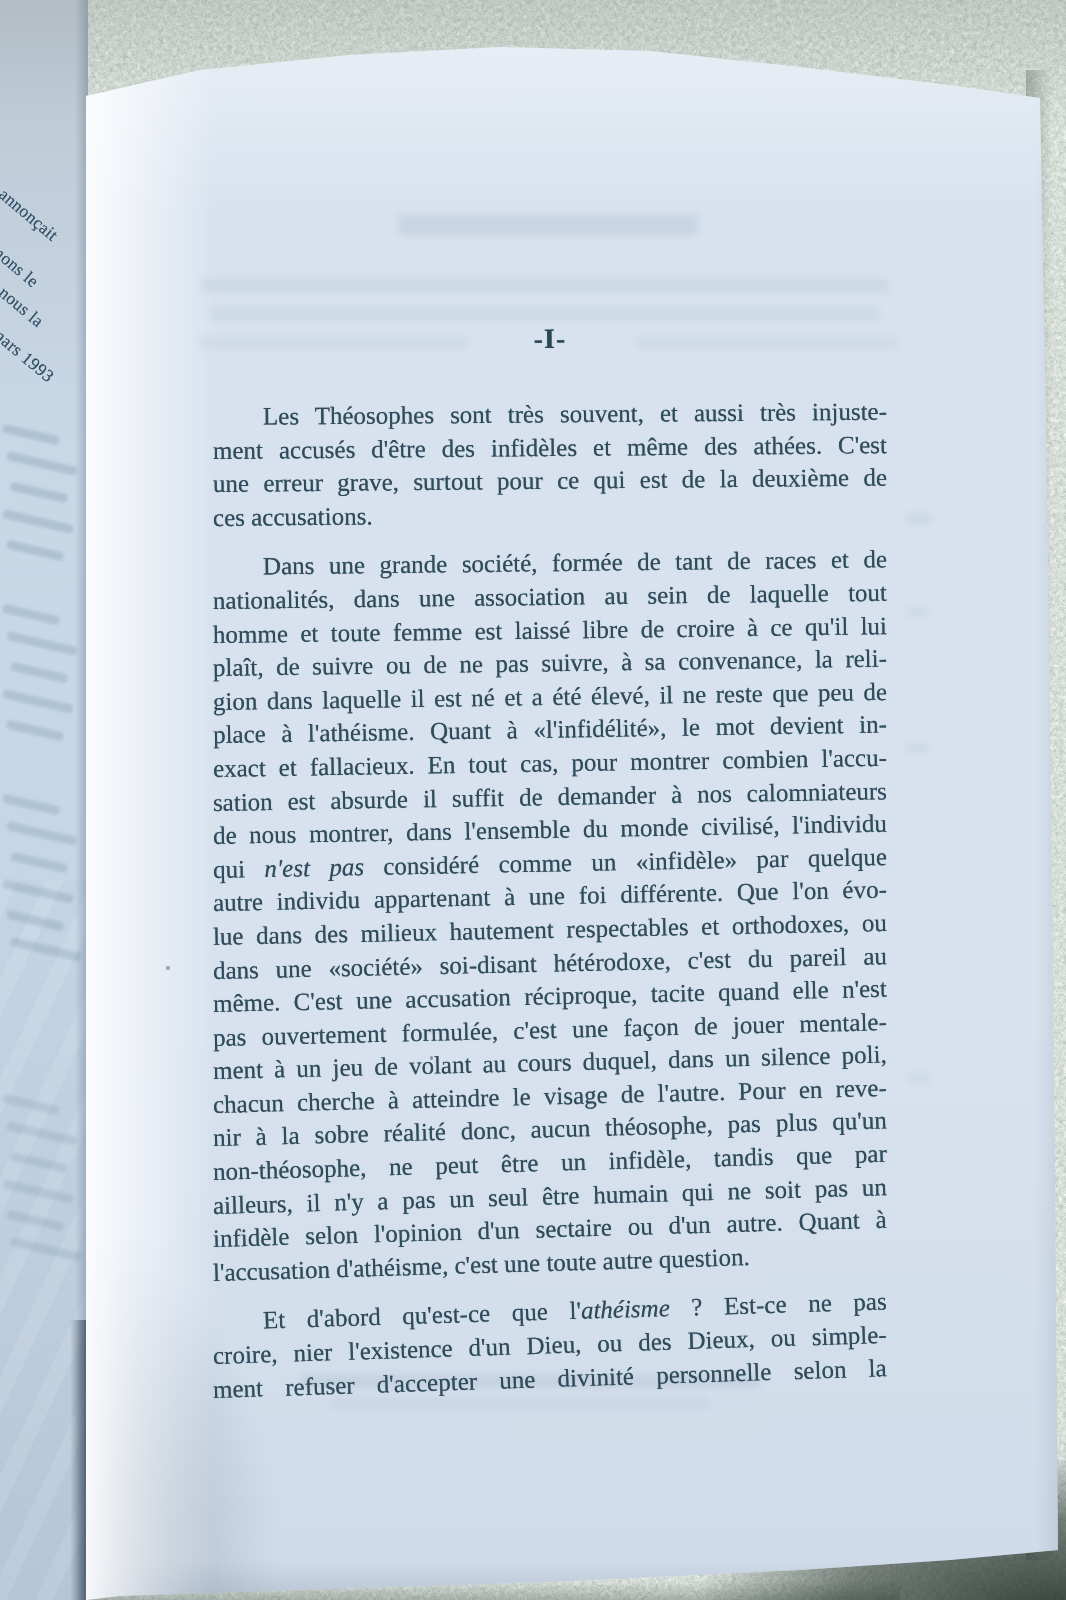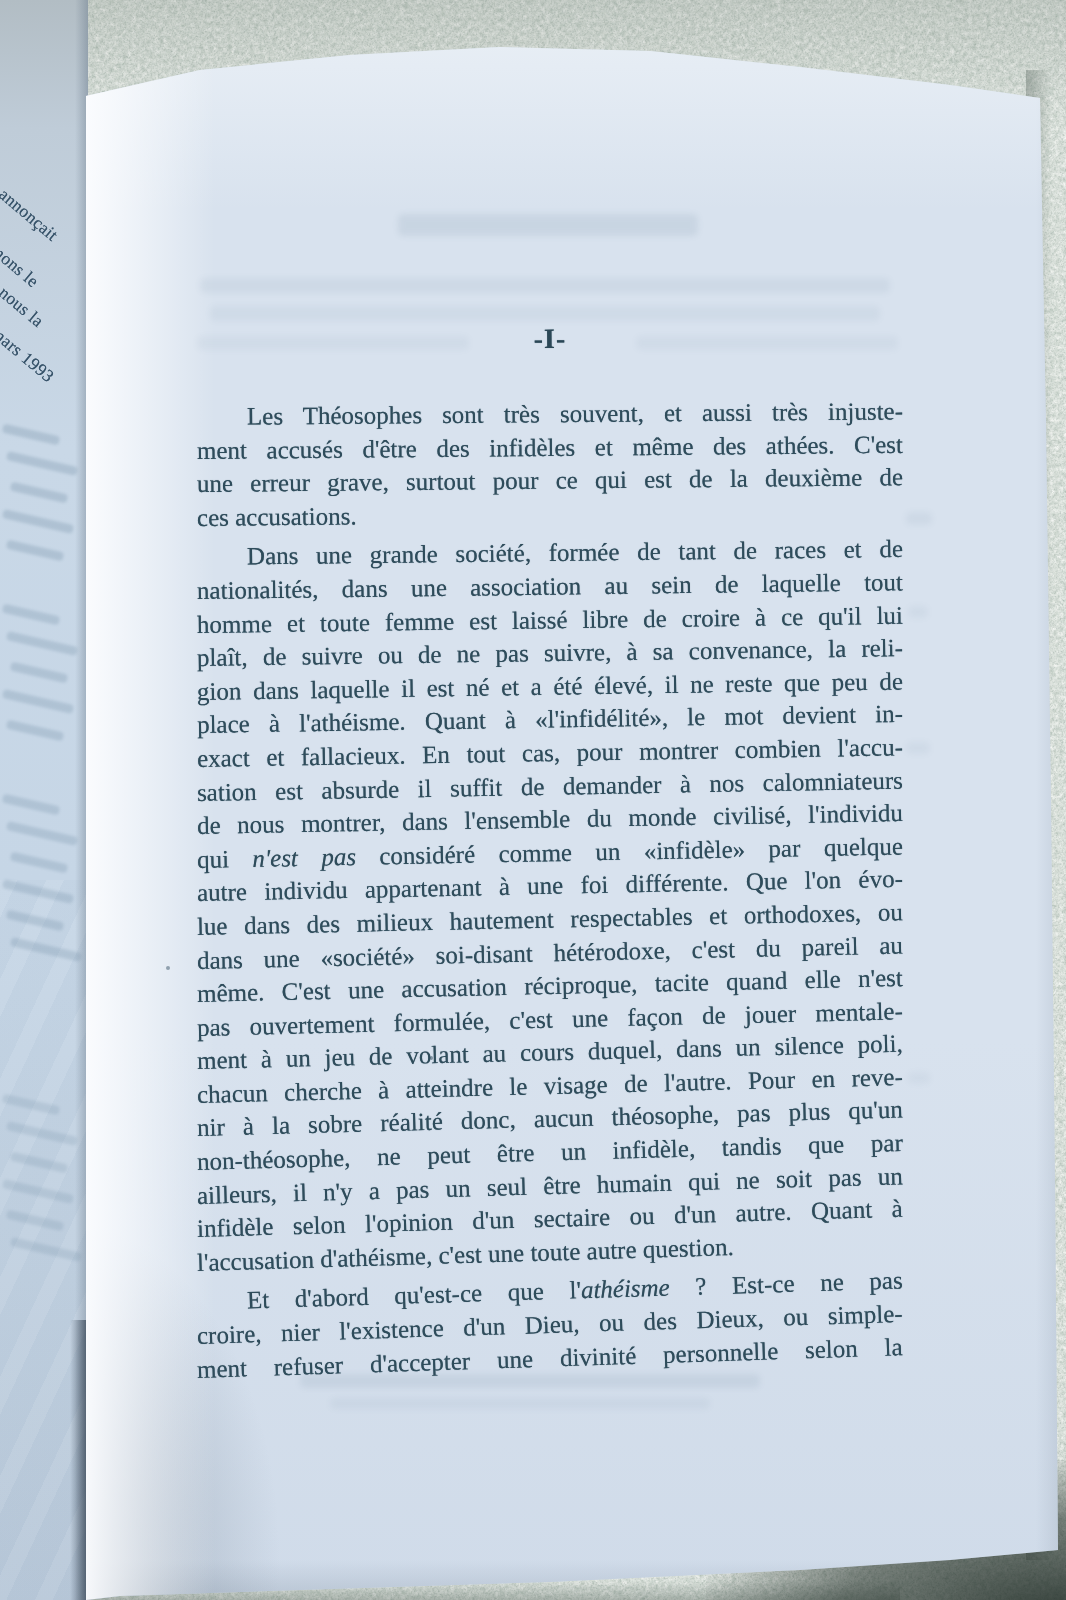--- a/index.html
+++ b/index.html
@@ -50,21 +50,21 @@
 
   .ghost{position:absolute;border-radius:5px;background:#496882;filter:blur(3px);}
   .speck{position:absolute;border-radius:50%;background:#3c5668;}
 
   
   .text-column{position:absolute;left:197px;top:322px;width:706px;color:#2e4c5b;
     font-size:25px;line-height:33.6px;
     text-shadow:0 0 .7px rgba(38,66,82,.75);}
   .chapter-heading{text-align:center;font-weight:bold;font-size:28px;line-height:34px;
     letter-spacing:1px;margin-bottom:44px;transform:rotate(-.5deg);color:#2a4756;}
-  .paragraph{margin:0;}
+  .paragraph{margin:16px;}
   .paragraph + .paragraph{margin-top:6px;}
   .line{text-align:justify;text-align-last:justify;transform-origin:0 50%;}
   .line.no-just{text-align-last:left;}
   .line.indent{text-indent:50px;}
   .line i{font-style:italic;}
 </style>
 </head>
 <body>
 
 <div class="scene">

